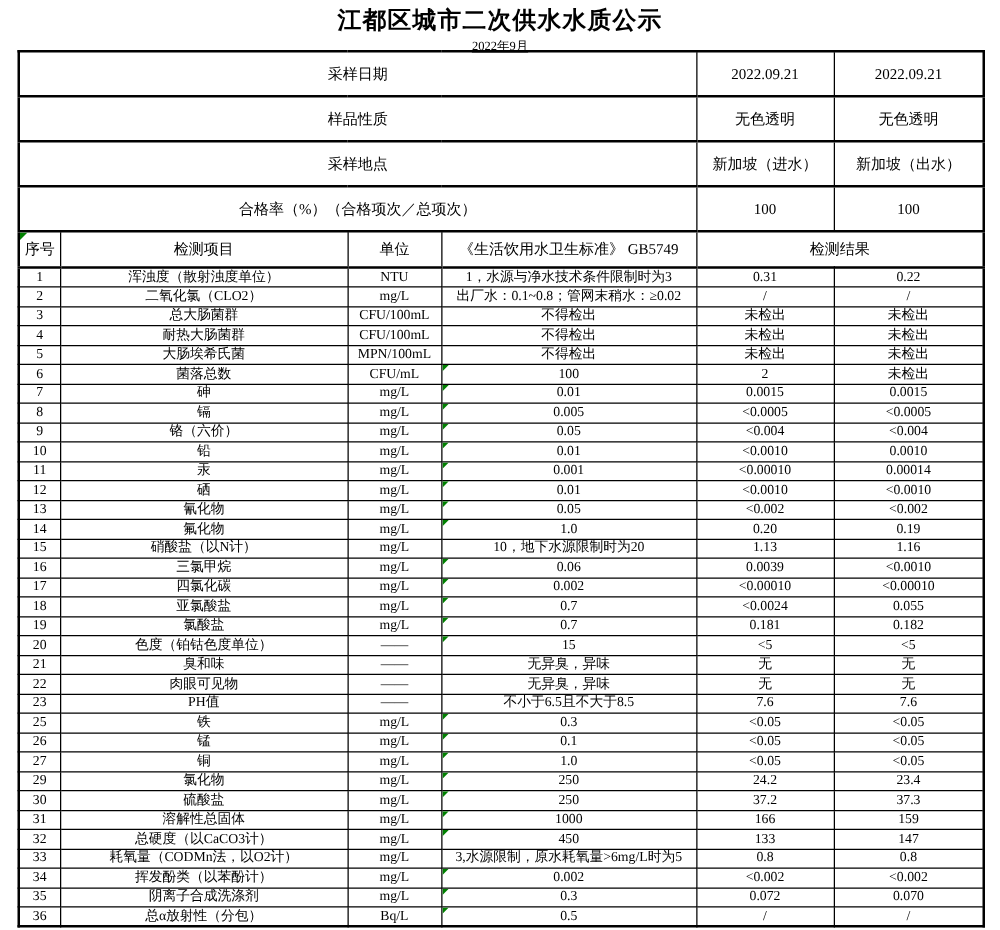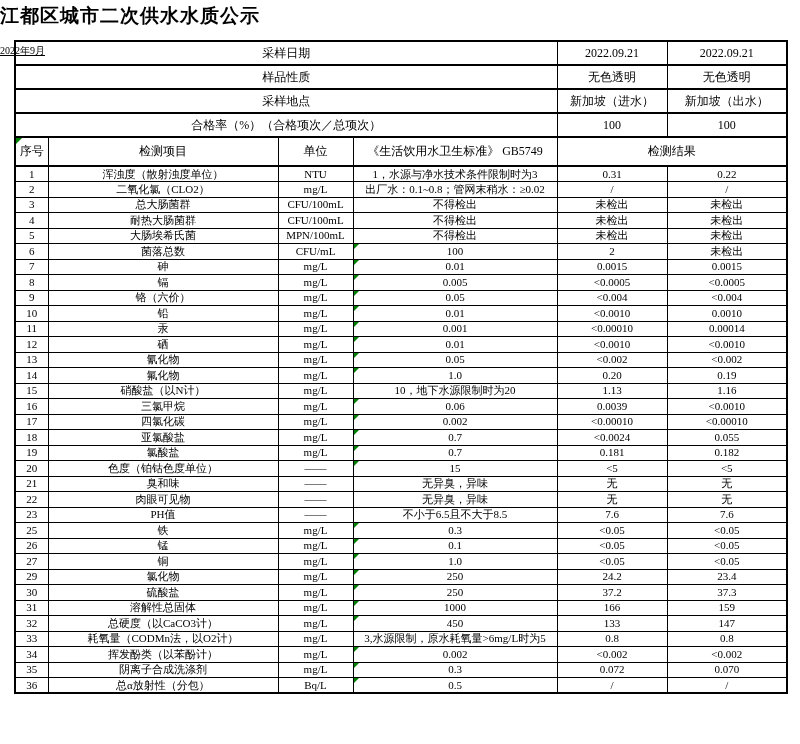--- a/index.html
+++ b/index.html
@@ -2,40 +2,40 @@
 <html><head>
 <meta charset="utf-8">
 <style>
   html,body{margin:0;padding:0;}
   body{
     width:800px;height:744px;background:#ffffff;color:#000;
     font-family:"Liberation Serif","DejaVu Serif",serif;
     position:relative;overflow:hidden;
   }
   .title{
-    font-weight:bold;font-size:19px;
+    text-align:center;font-weight:bold;font-size:19px;
     padding-top:3px;letter-spacing:1px;
   }
   .subtitle{
-    text-align:left;font-size:10px;text-decoration:underline;
-    margin-top:15px;
+    text-align:center;font-size:10px;text-decoration:underline;
+    margin-top:1px;
   }
   table.wq{
     position:absolute;left:14px;top:40px;width:772px;
     border-collapse:collapse;table-layout:fixed;
   }
   table.wq td,table.wq th{
     border:1px solid #000;padding:0;font-weight:normal;
     text-align:center;vertical-align:middle;overflow:hidden;
     white-space:nowrap;position:relative;
   }
   
   table.wq{border:2px solid #000;}
   
-  tr.meta-row{height:24px;}
+  tr.meta-row{height:36px;}
   tr.meta-row td{font-size:12px;border-bottom-width:2px;}
   
   tr.colhead-row{height:29px;}
   tr.colhead-row td{font-size:12px;border-bottom-width:2px;border-top-width:2px;}
   
   tr.data-row{height:15.5px;}
   tr.data-row td{font-size:11px;line-height:1;}
   td.item-cell{text-align:left;padding-left:3px;}
   .flag{
     position:absolute;top:0;left:0;width:0;height:0;

